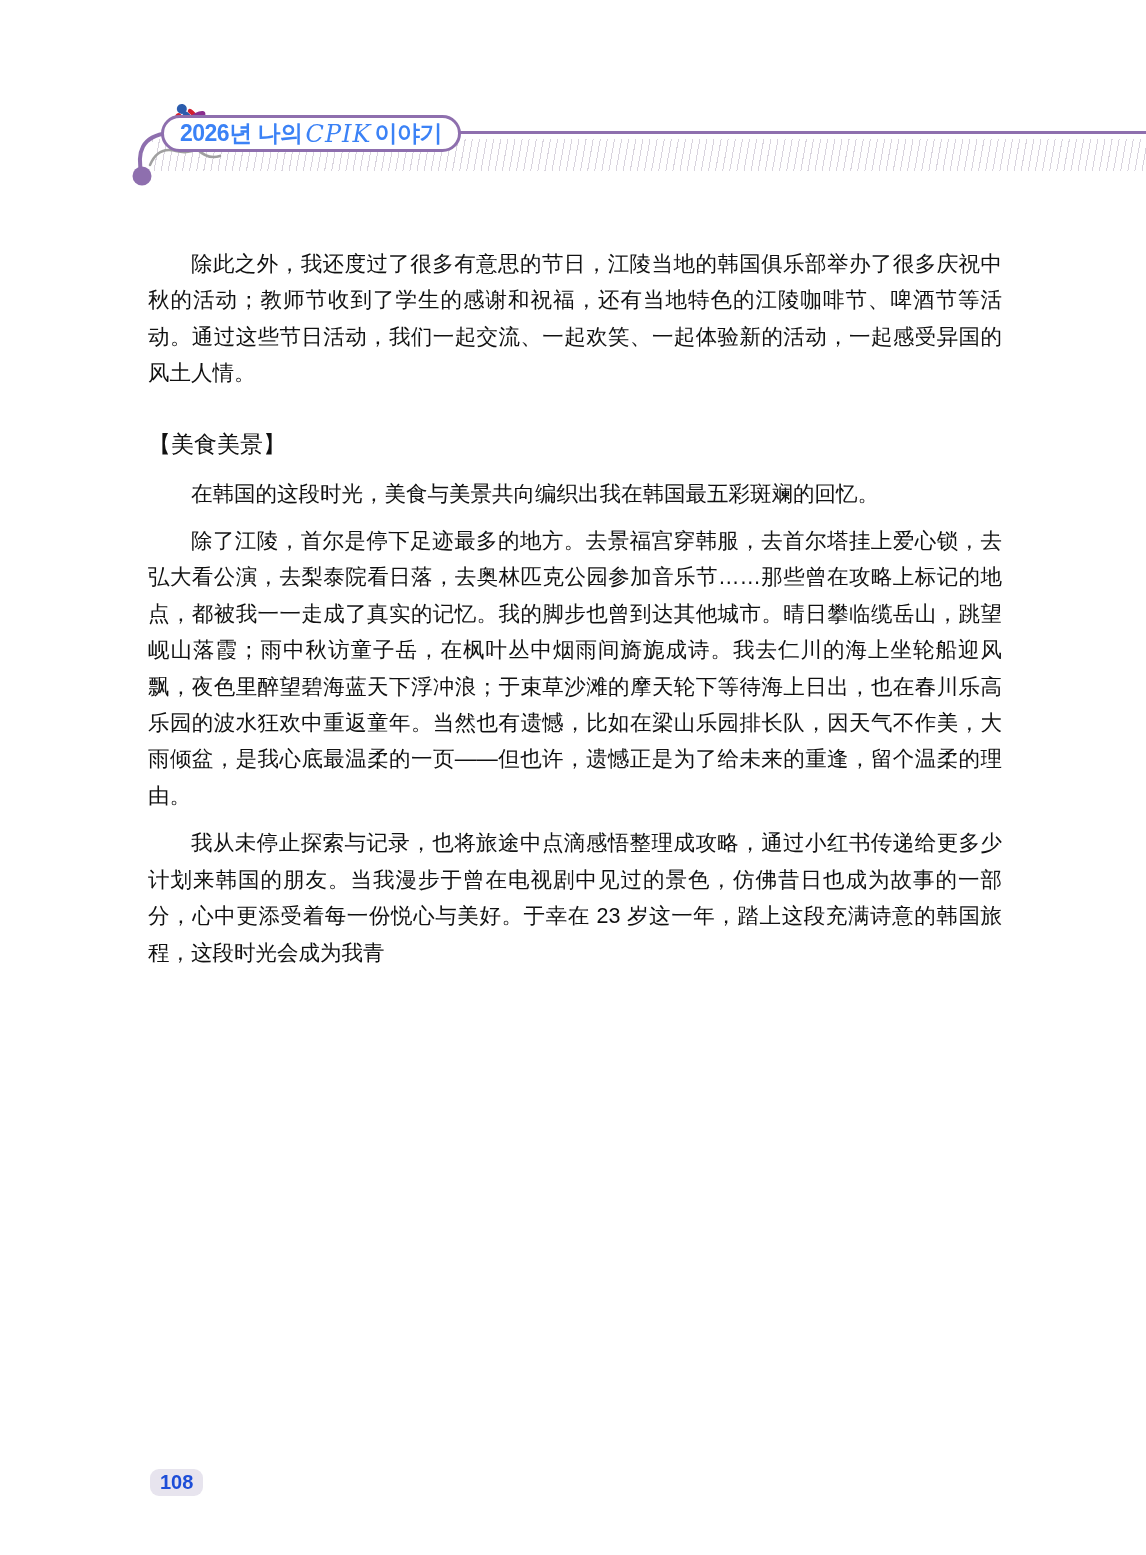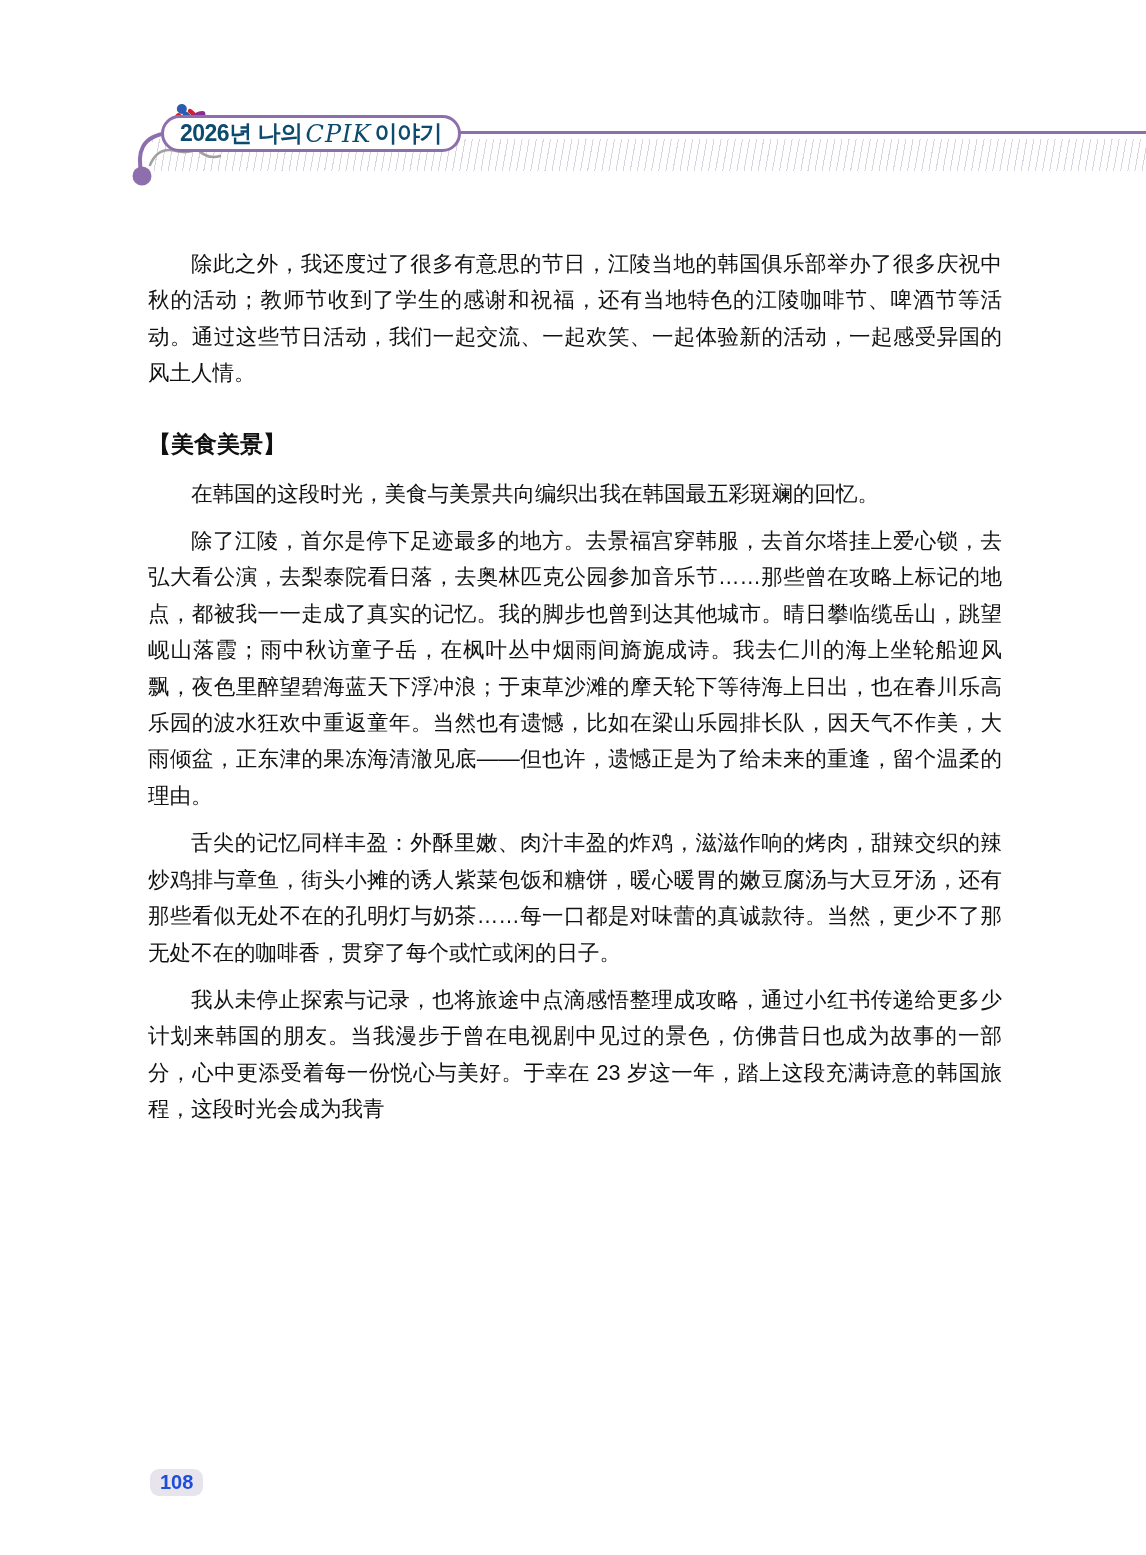--- a/index.html
+++ b/index.html
@@ -22,21 +22,21 @@
   .title-capsule {
     position: absolute; left: 161px; top: 115px; width: 300px; height: 37px;
     background: #ffffff;
     border: 3px solid #8e6fae;
     border-radius: 20px;
     display: flex; align-items: center; justify-content: center;
     box-sizing: border-box;
     white-space: nowrap;
   }
   .title-capsule .t {
-    font-weight: bold; font-size: 23px; color: #0c4a6e; letter-spacing: -0.5px;
+    font-weight: bold; font-size: 23px; color: #3b82f6; letter-spacing: -0.5px;
   }
   .title-capsule .brand {
     font-family: "DejaVu Serif", serif;
     font-style: italic; font-weight: normal; font-size: 24px;
     letter-spacing: 1px; padding: 17px 3px;
   }
   .header-line {
     position: absolute; left: 458px; top: 131px; width: 688px; height: 3px;
     background: #8e6fae;
   }
@@ -49,21 +49,21 @@
     margin: 0 0 11px 0;
     font-size: 21.5px;
     line-height: 36.4px;
     text-align: justify;
     text-indent: 2em;
     font-weight: 500;
   }
   .section-heading {
     margin: 36px 0 16px 0;
     font-size: 23px;
-    font-weight: bold;
+    font-weight: normal;
     line-height: 32px;
   }
 
   
   .page-number-pill {
     position: absolute; left: 150px; top: 1444px;
     background: #e7e4ee;
     border-radius: 9px;
     padding: 2px 10px;
     font-size: 20px; font-weight: bold; color: #1d4ed8; margin-top: 25px;
@@ -120,21 +120,20 @@
 <div class="page-body">
 
 
   <p class="para">除此之外，我还度过了很多有意思的节日，江陵当地的韩国俱乐部举办了很多庆祝中秋的活动；教师节收到了学生的感谢和祝福，还有当地特色的江陵咖啡节、啤酒节等活动。通过这些节日活动，我们一起交流、一起欢笑、一起体验新的活动，一起感受异国的风土人情。</p>
 
   <h2 class="section-heading">【美食美景】</h2>
 
   <p class="para">在韩国的这段时光，美食与美景共向编织出我在韩国最五彩斑斓的回忆。</p>
 
 
-  <p class="para">除了江陵，首尔是停下足迹最多的地方。去景福宫穿韩服，去首尔塔挂上爱心锁，去弘大看公演，去梨泰院看日落，去奥林匹克公园参加音乐节……那些曾在攻略上标记的地点，都被我一一走成了真实的记忆。我的脚步也曾到达其他城市。晴日攀临缆岳山，跳望岘山落霞；雨中秋访童子岳，在枫叶丛中烟雨间旖旎成诗。我去仁川的海上坐轮船迎风飘，夜色里醉望碧海蓝天下浮冲浪；于束草沙滩的摩天轮下等待海上日出，也在春川乐高乐园的波水狂欢中重返童年。当然也有遗憾，比如在梁山乐园排长队，因天气不作美，大雨倾盆，正东津的果冻海清澈见底——但也许，遗憾正是为了给未来的重逢，留个温柔的理由。</p>
+  <p class="para">除了江陵，首尔是停下足迹最多的地方。去景福宫穿韩服，去首尔塔挂上爱心锁，去弘大看公演，去梨泰院看日落，去奥林匹克公园参加音乐节……那些曾在攻略上标记的地点，都被我一一走成了真实的记忆。我的脚步也曾到达其他城市。晴日攀临缆岳山，跳望岘山落霞；雨中秋访童子岳，在枫叶丛中烟雨间旖旎成诗。我去仁川的海上坐轮船迎风飘，夜色里醉望碧海蓝天下浮冲浪；于束草沙滩的摩天轮下等待海上日出，也在春川乐高乐园的波水狂欢中重返童年。当然也有遗憾，比如在梁山乐园排长队，因天气不作美，大雨倾盆，是我心底最温柔的一页——但也许，遗憾正是为了给未来的重逢，留个温柔的理由。</p>
 
-  <p class="para">舌尖的记忆同样丰盈：外酥里嫩、肉汁丰盈的炸鸡，滋滋作响的烤肉，甜辣交织的辣炒鸡排与章鱼，街头小摊的诱人紫菜包饭和糖饼，暖心暖胃的嫩豆腐汤与大豆牙汤，还有那些看似无处不在的孔明灯与奶茶……每一口都是对味蕾的真诚款待。当然，更少不了那无处不在的咖啡香，贯穿了每个或忙或闲的日子。</p>
 
   <p class="para">我从未停止探索与记录，也将旅途中点滴感悟整理成攻略，通过小红书传递给更多少计划来韩国的朋友。当我漫步于曾在电视剧中见过的景色，仿佛昔日也成为故事的一部分，心中更添受着每一份悦心与美好。于幸在 23 岁这一年，踏上这段充满诗意的韩国旅程，这段时光会成为我青</p>
 
 </div>
 
 <div class="page-number-pill">108</div>
 
 </body></html>

